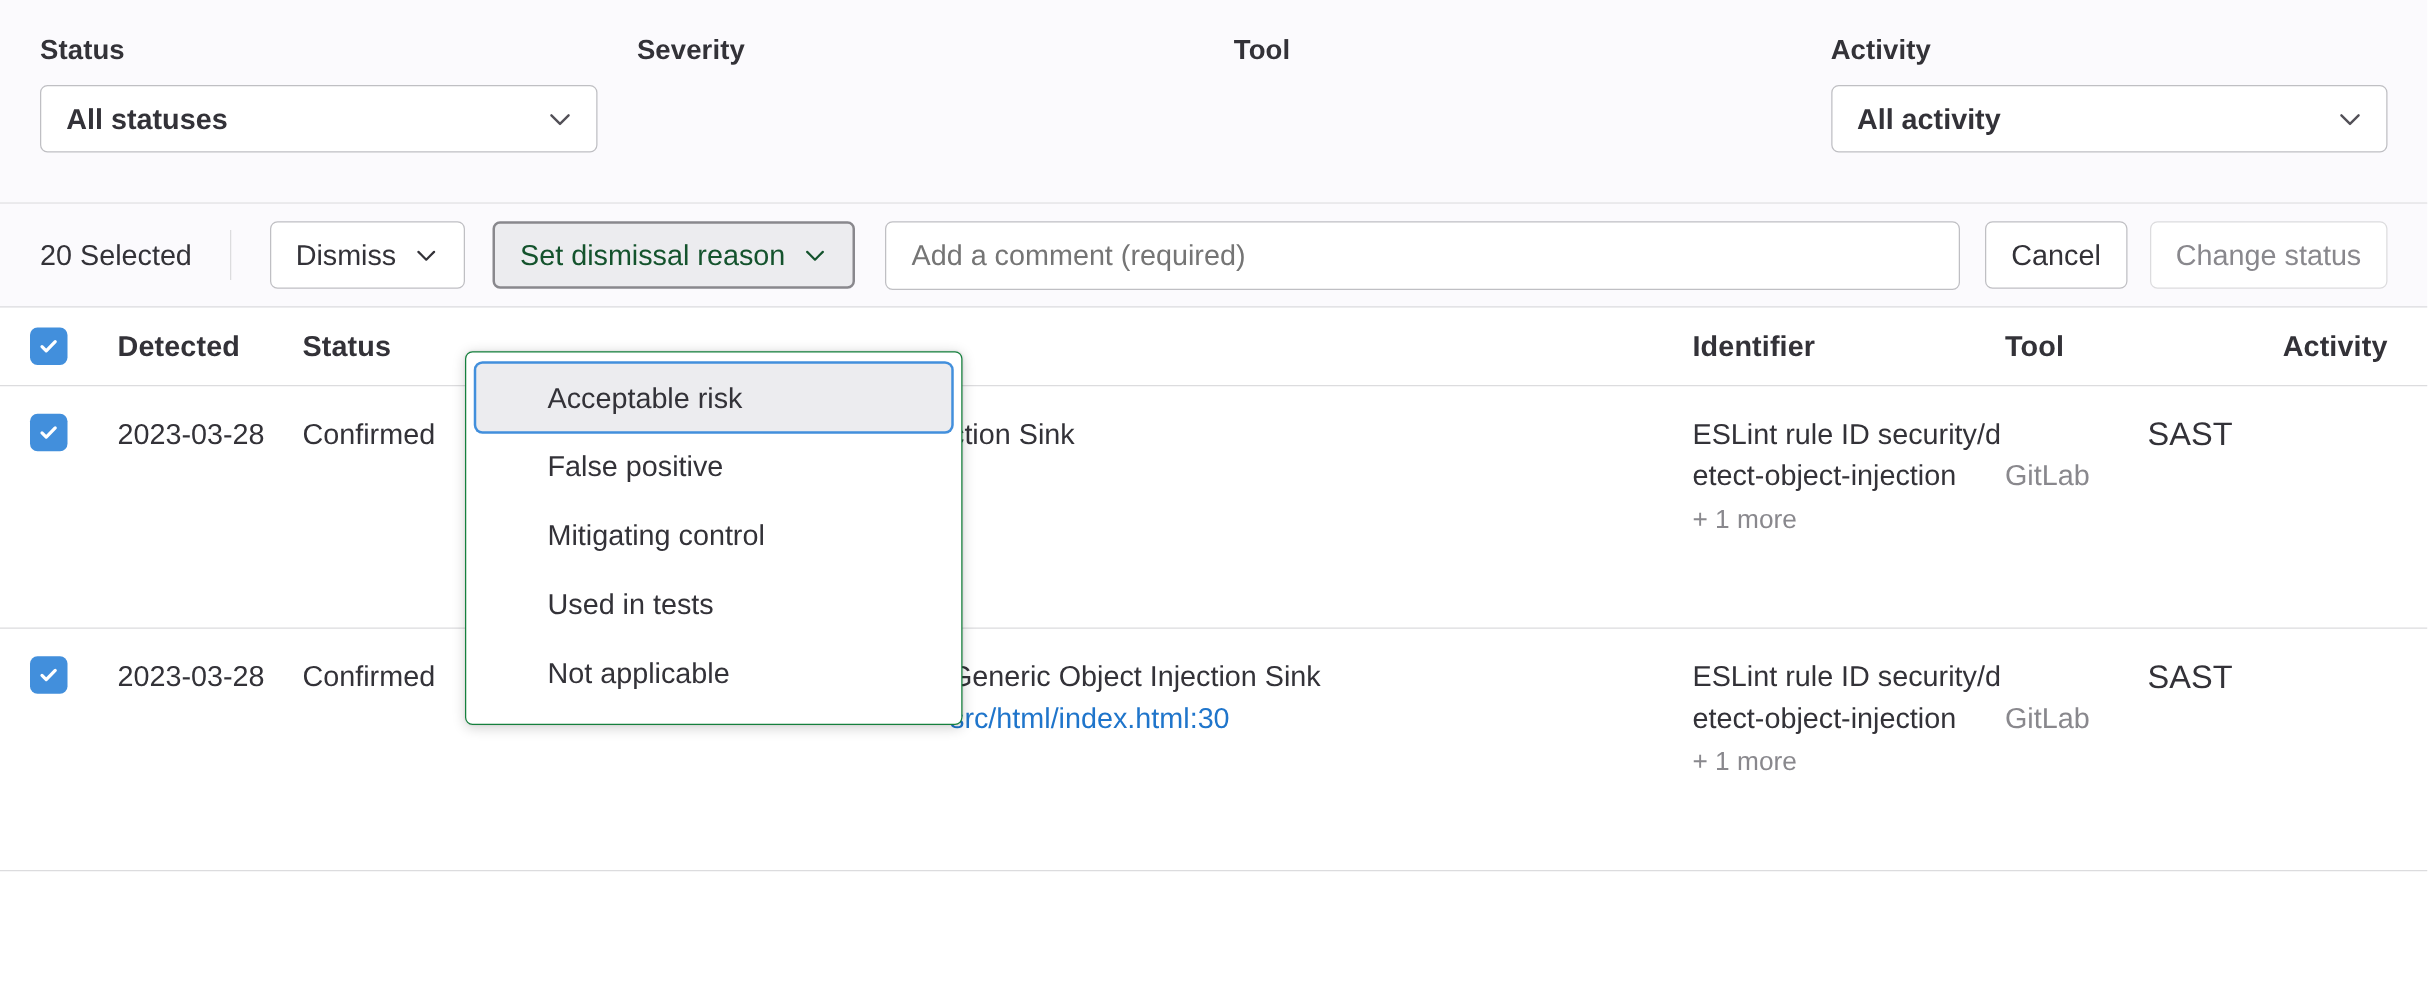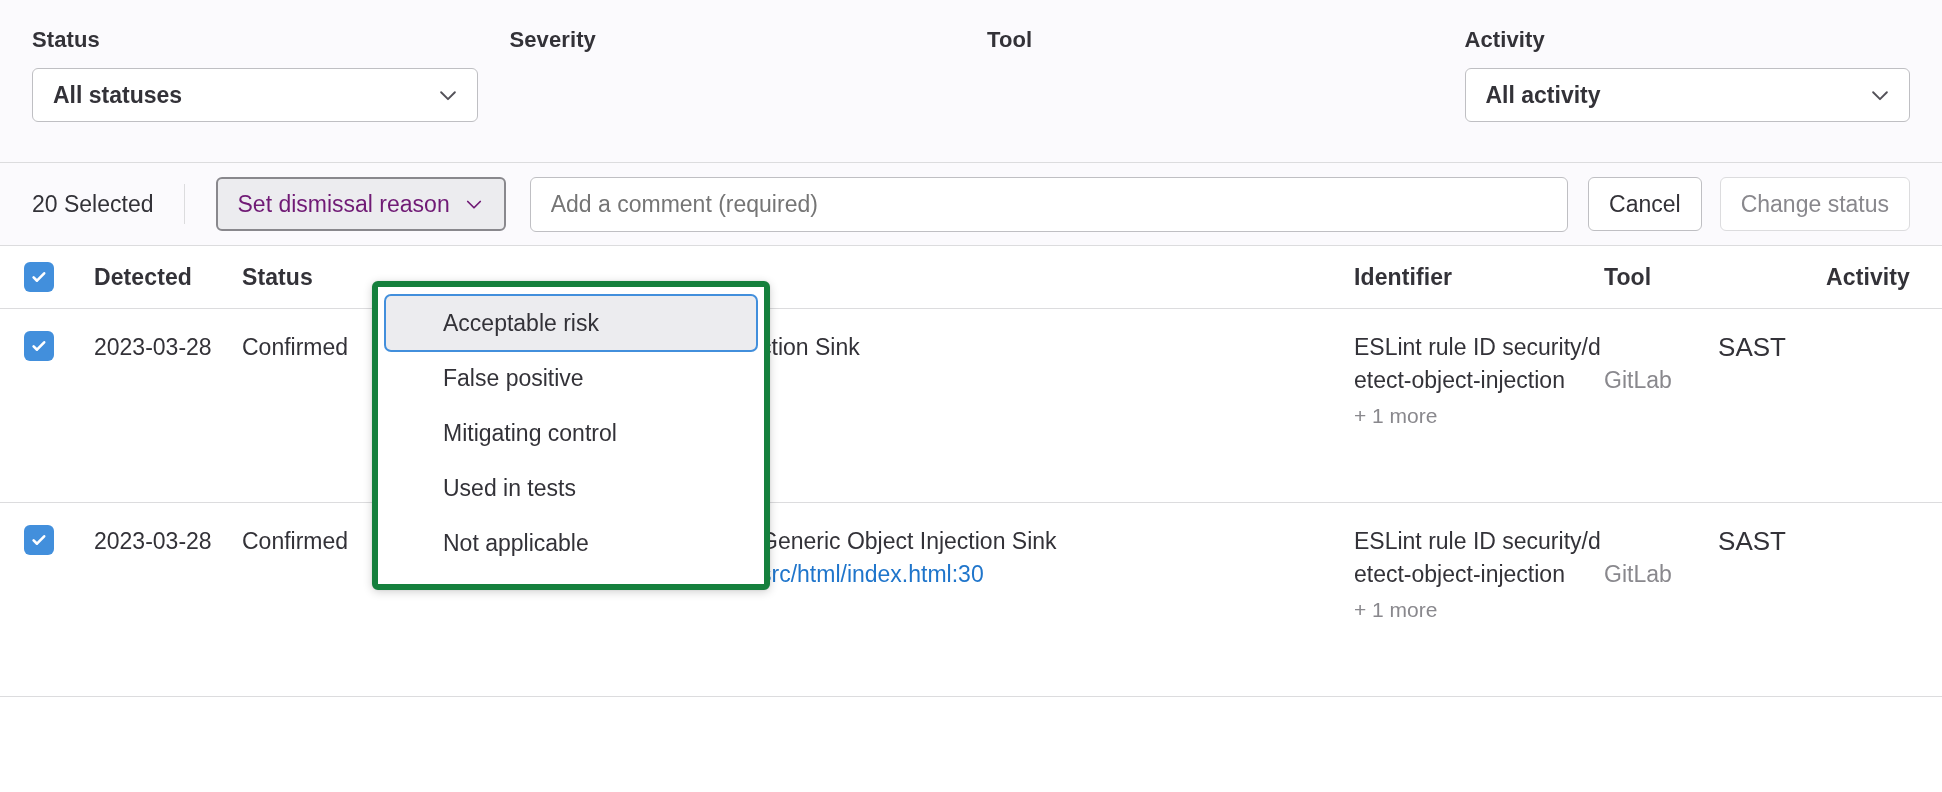--- a/index.html
+++ b/index.html
@@ -77,21 +77,21 @@
     border: 1px solid #bfbfc3;
     color: #333238;
     cursor: pointer;
     white-space: nowrap;
   }
   .btn .chev { display: flex; align-items: center; }
   .btn-dismiss { margin-right: 22px; }
   .btn-active {
     background: #ececef;
     border: 2px solid #89888d;
-    color: #701a75;
+    color: #14532d;
     margin-right: 24px;
   }
   .comment-input {
     flex: 1 1 auto;
     height: 55px;
     background: #fff;
     border: 1px solid #bfbfc3;
     border-radius: 6px;
     font-size: 23px;
     color: #89888d;
@@ -157,21 +157,21 @@
   .tool-name { font-size: 26px; color: #333238; line-height: 33px; text-align: right; }
   .tool-vendor { font-size: 23px; color: #89888d; line-height: 33px; }
 
   
   .dropdown {
     position: absolute;
     left: 372px;
     top: 281px;
     width: 398px;
     background: #fff;
-    border: 6px solid #15803d;
+    border: 1px solid #15803d;
     border-radius: 6px;
     box-shadow: 0 2px 10px rgba(0,0,0,0.18), 0 0 2px rgba(0,0,0,0.10);
     padding: 9px 0 14px 0;
     z-index: 50;
   }
   .dd-item {
     height: 54px;
     display: flex;
     align-items: center;
     padding: 0 20px 0 57px;
@@ -229,20 +229,28 @@
   </div>
 
   <div class="action-bar">
 
     <div class="sel-count">
       <b>20</b><span> Selected</span>
     </div>
 
     <div class="vdivider"></div>
 
+    <div class="btn btn-dismiss">
+      <span>Dismiss</span>
+      <span class="chev">
+        <svg width="20" height="20" viewBox="0 0 16 16">
+            <path d="M3 6l5 5 5-5" fill="none" stroke="currentColor" stroke-width="1.4" stroke-linecap="round" stroke-linejoin="round"></path>
+          </svg>
+      </span>
+    </div>
 
     <div class="btn btn-active">
       <span>Set dismissal reason</span>
       <span class="chev">
         <svg width="20" height="20" viewBox="0 0 16 16">
             <path d="M3 6l5 5 5-5" fill="none" stroke="currentColor" stroke-width="1.4" stroke-linecap="round" stroke-linejoin="round"></path>
           </svg>
       </span>
     </div>
 

